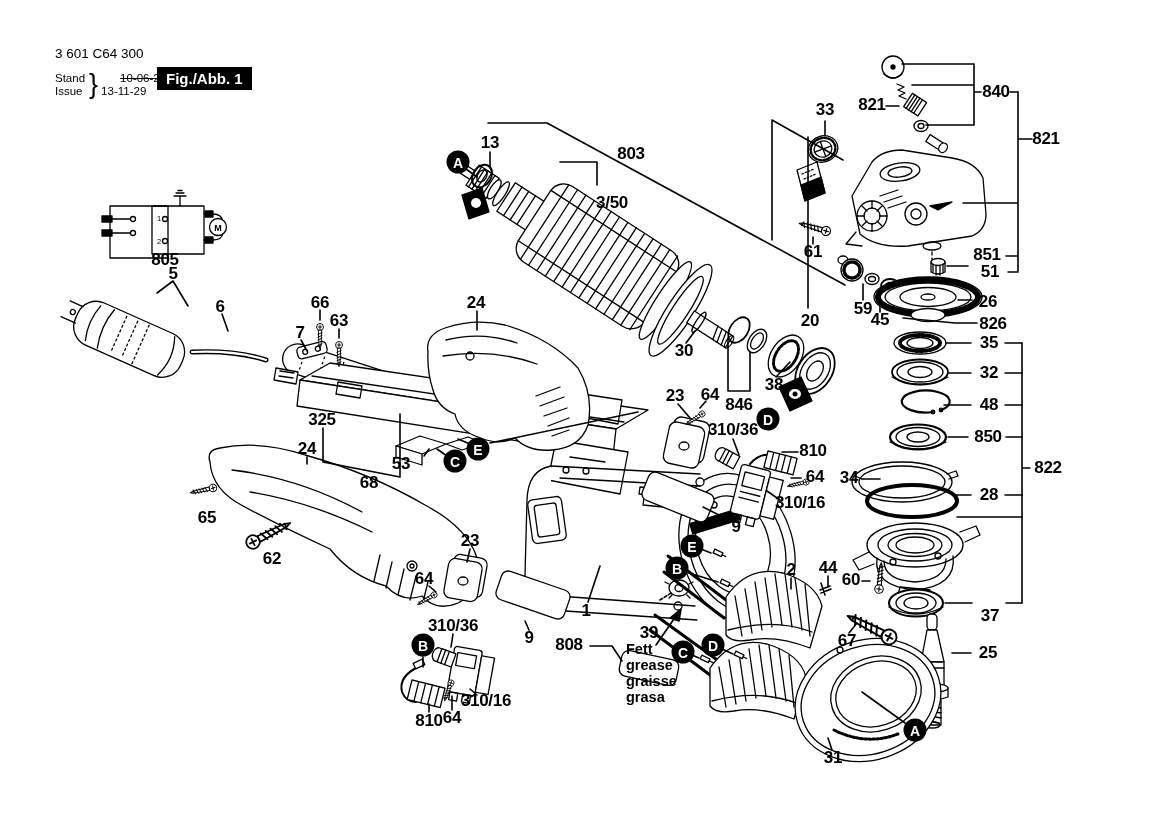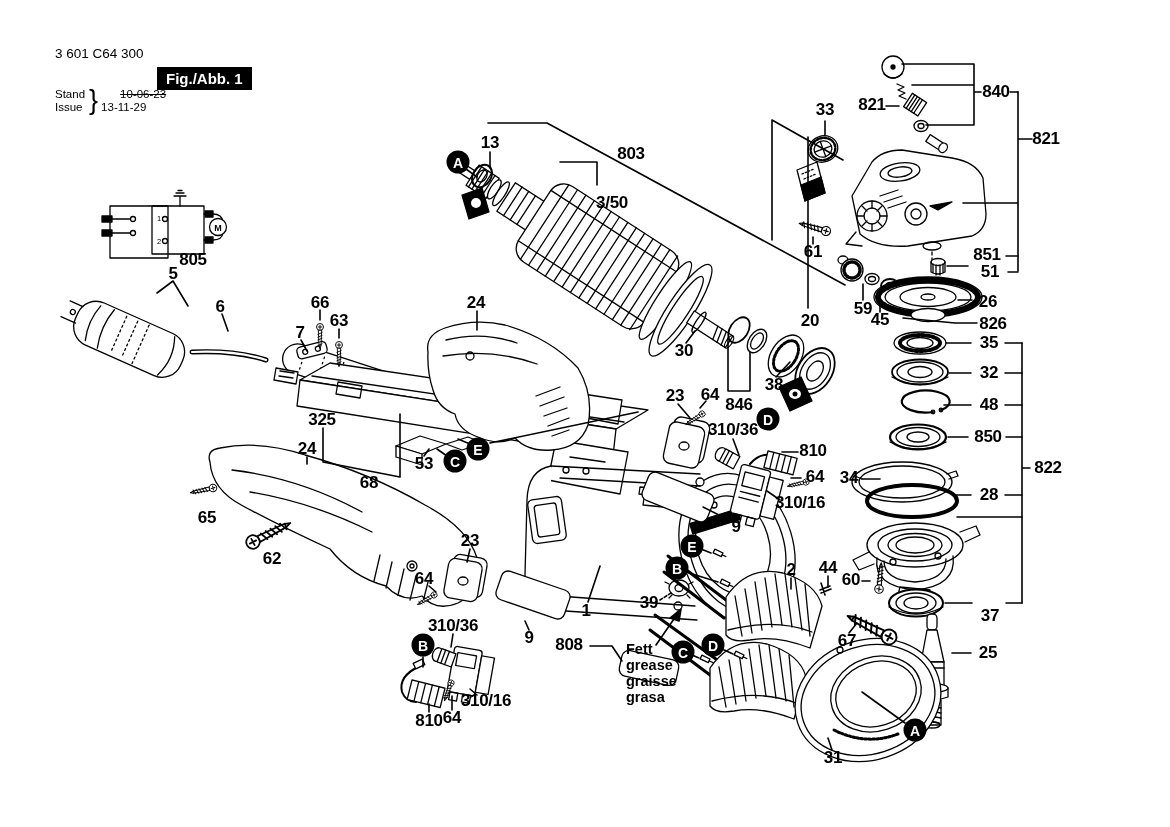--- a/index.html
+++ b/index.html
@@ -6,21 +6,21 @@
   .canvas{position:relative;width:1170px;height:827px;background:#ffffff;
           font-family:"Liberation Sans",sans-serif;overflow:hidden;color:#000;}
   svg.art{position:absolute;left:0;top:0;}
   .labels{position:absolute;left:0;top:0;width:100%;height:100%;}
   .plabel{position:absolute;transform:translate(-50%,-50%);font-weight:bold;
           font-size:17px;white-space:nowrap;letter-spacing:-.3px;}
   .lbadge{position:absolute;transform:translate(-50%,-50%);width:23px;height:23px;
           border-radius:50%;background:#000;color:#fff;font-weight:bold;font-size:14px;
           display:flex;align-items:center;justify-content:center;}
   .header{position:absolute;left:55px;top:46px;}
-  .part-number{font-size:13.5px;margin-bottom:24px;}
+  .part-number{font-size:13.5px;margin-bottom:8px;}
   .si-row{display:flex;align-items:center;font-size:11.5px;}
   .si-col div{line-height:13px;}
   .brace{font-size:27px;font-weight:400;margin:0 3px 0 4px;}
   .strike{text-decoration:line-through;margin-left:19px;}
   .figbox{position:absolute;left:157px;top:67px;background:#000;color:#fff;
           font-size:15px;font-weight:bold;padding:3px 9px;}
   .footer{position:absolute;left:55px;top:721px;font-size:12.5px;line-height:14.5px;}
   .grease{position:absolute;left:626px;top:641px;font-weight:bold;font-size:14.5px;line-height:16px;}
 </style>
 </head>
@@ -532,43 +532,43 @@
       <div class="plabel" style="left: 810px; top: 321px;">20</div>
       <div class="plabel" style="left: 774px; top: 385px;">38</div>
       <div class="plabel" style="left: 739px; top: 405px;">846</div>
       <div class="plabel" style="left: 675px; top: 396px;">23</div>
       <div class="plabel" style="left: 710px; top: 395px;">64</div>
       <div class="plabel" style="left: 733px; top: 430px;">310/36</div>
       <div class="plabel" style="left: 813px; top: 451px;">810</div>
       <div class="plabel" style="left: 815px; top: 477px;">64</div>
       <div class="plabel" style="left: 800px; top: 503px;">310/16</div>
       <div class="plabel" style="left: 736px; top: 527px;">9</div>
-      <div class="plabel" style="left: 165px; top: 260px; margin-left: 28px;">805</div>
+      <div class="plabel" style="left: 165px; top: 260px;">805</div>
       <div class="plabel" style="left: 173px; top: 274px;">5</div>
       <div class="plabel" style="left: 220px; top: 307px;">6</div>
       <div class="plabel" style="left: 320px; top: 303px;">66</div>
       <div class="plabel" style="left: 339px; top: 321px;">63</div>
       <div class="plabel" style="left: 300px; top: 333px;">7</div>
       <div class="plabel" style="left: 476px; top: 303px;">24</div>
       <div class="plabel" style="left: 322px; top: 420px;">325</div>
       <div class="plabel" style="left: 307px; top: 449px;">24</div>
       <div class="plabel" style="left: 369px; top: 483px;">68</div>
-      <div class="plabel" style="left: 424px; top: 464px;">53</div>
+      <div class="plabel" style="left: 401px; top: 464px;">53</div>
       <div class="plabel" style="left: 207px; top: 518px;">65</div>
       <div class="plabel" style="left: 272px; top: 559px;">62</div>
       <div class="plabel" style="left: 470px; top: 541px;">23</div>
       <div class="plabel" style="left: 424px; top: 579px;">64</div>
       <div class="plabel" style="left: 453px; top: 626px;">310/36</div>
       <div class="plabel" style="left: 529px; top: 638px;">9</div>
       <div class="plabel" style="left: 586px; top: 611px;">1</div>
       <div class="plabel" style="left: 569px; top: 645px;">808</div>
       <div class="plabel" style="left: 429px; top: 721px;">810</div>
       <div class="plabel" style="left: 452px; top: 718px;">64</div>
       <div class="plabel" style="left: 486px; top: 701px;">310/16</div>
-      <div class="plabel" style="left: 649px; top: 603px; text-align: right;">39</div>
+      <div class="plabel" style="left: 649px; top: 633px; text-align: right;">39</div>
       <div class="plabel" style="left: 791px; top: 570px;">2</div>
       <div class="plabel" style="left: 828px; top: 568px;">44</div>
       <div class="plabel" style="left: 851px; top: 580px;">60</div>
       <div class="plabel" style="left: 847px; top: 641px;">67</div>
       <div class="plabel" style="left: 833px; top: 758px;">31</div>
       <div class="lbadge" style="left: 458px; top: 162px;">A</div>
       <div class="lbadge" style="left: 915px; top: 730px;">A</div>
       <div class="lbadge" style="left: 423px; top: 645px;">B</div>
       <div class="lbadge" style="left: 677px; top: 568px;">B</div>
       <div class="lbadge" style="left: 455px; top: 461px;">C</div>

